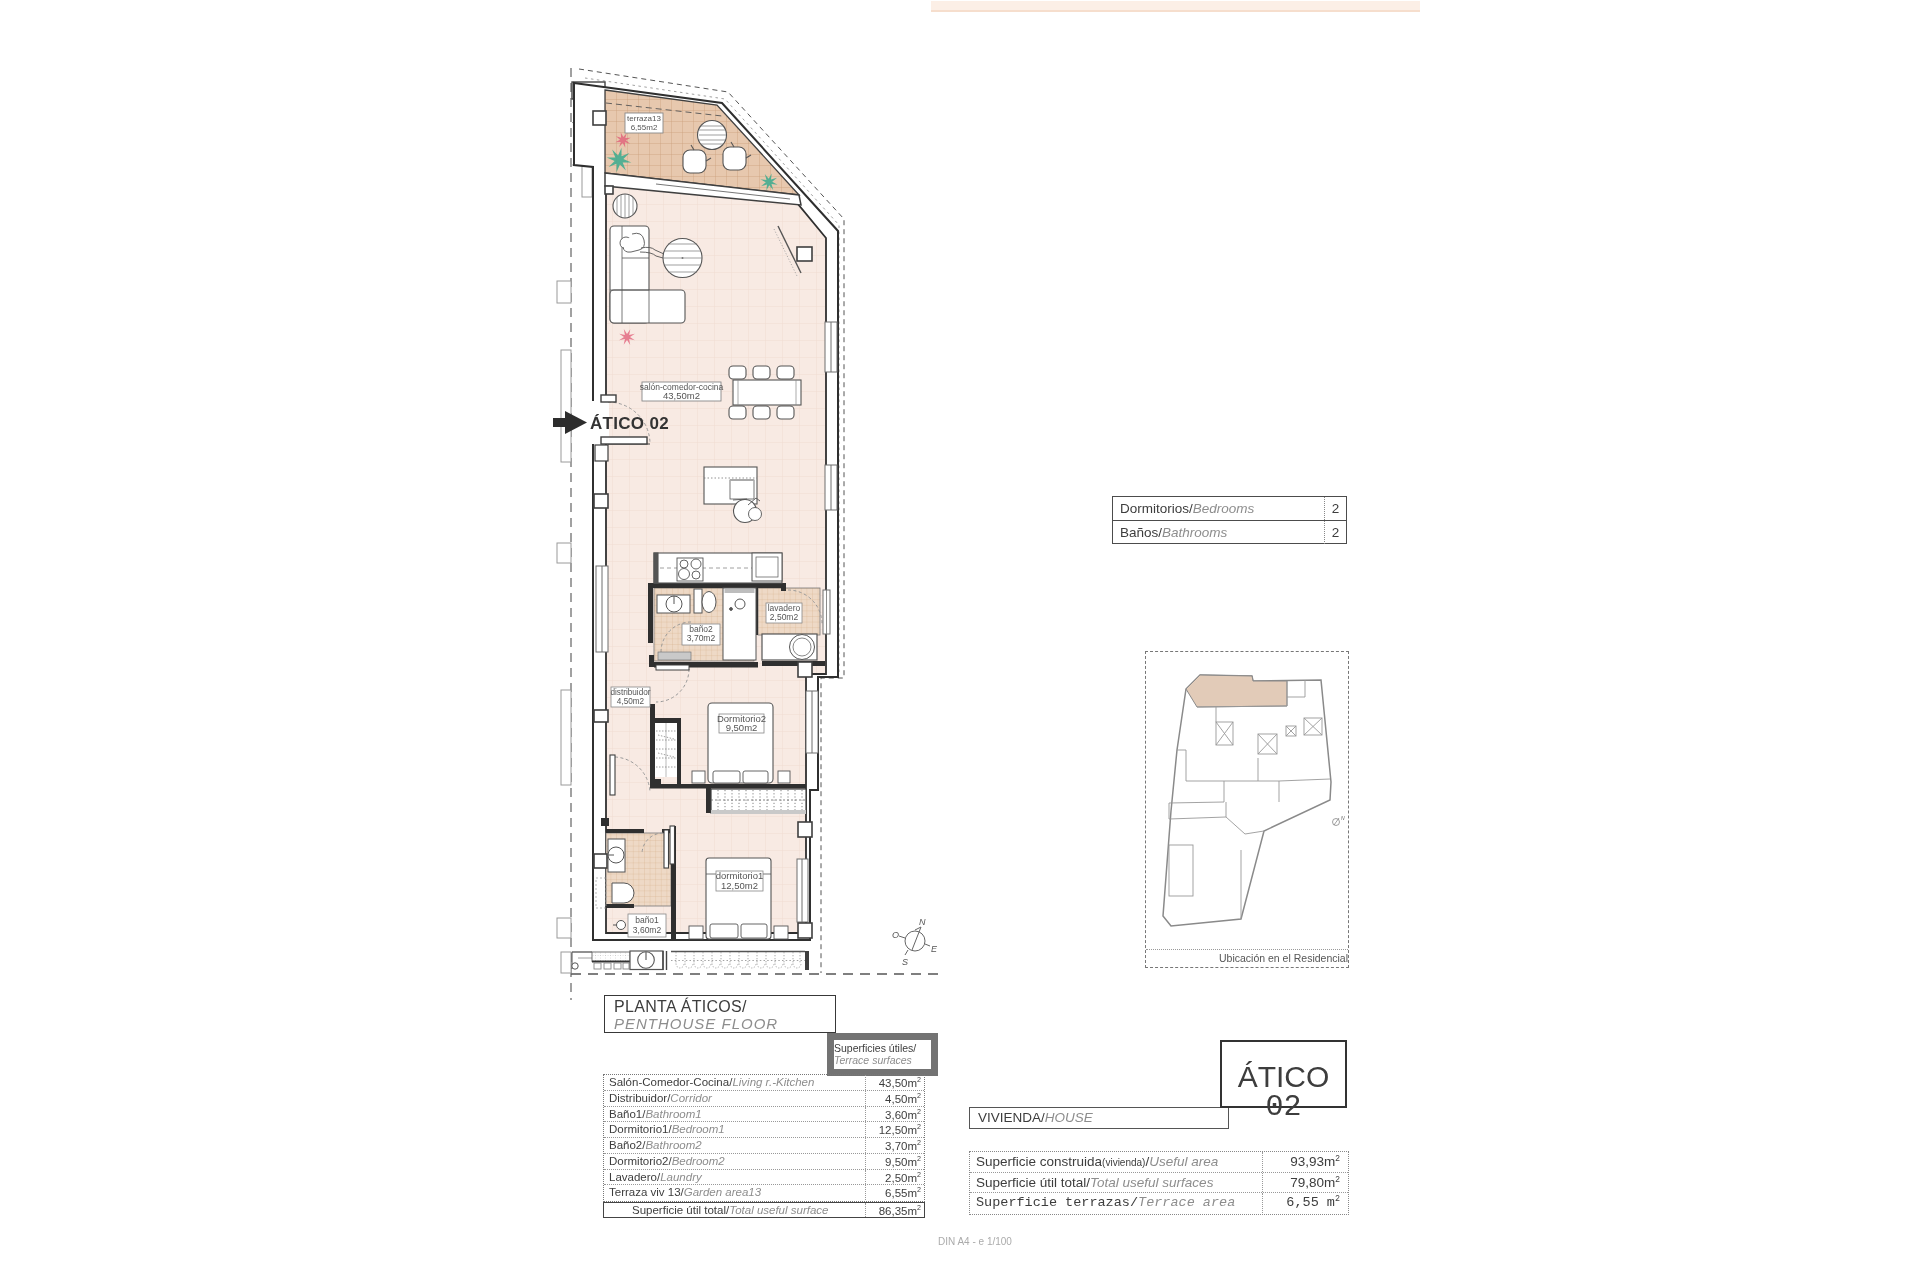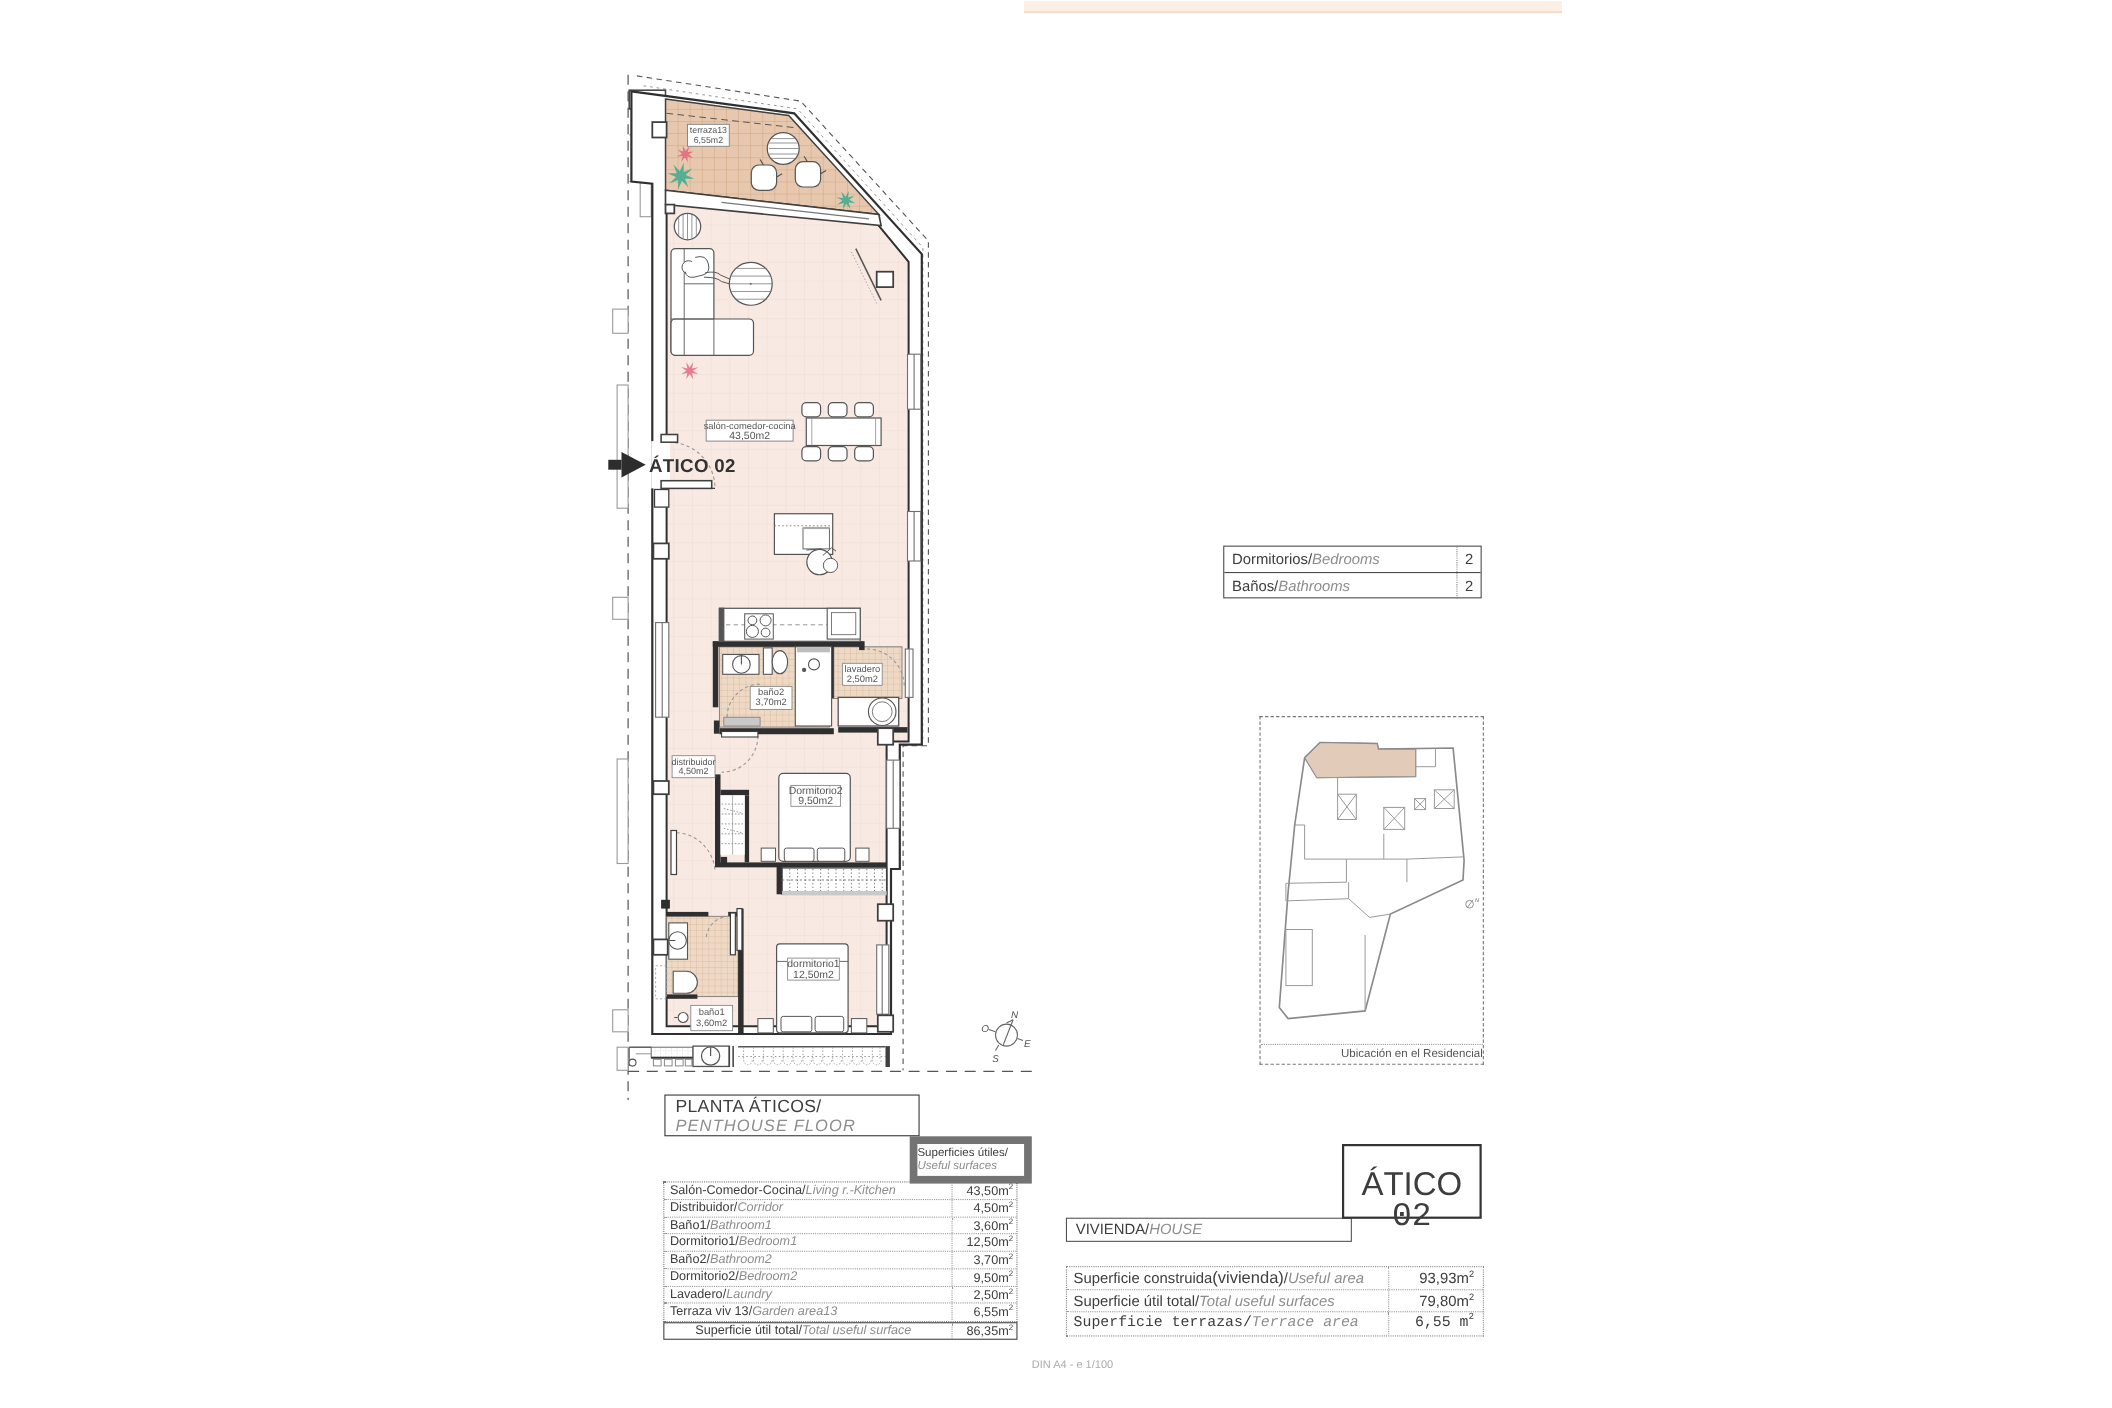--- a/index.html
+++ b/index.html
@@ -419,21 +419,21 @@
          font-size:10.5px;color:#555;text-align:right;line-height:16px;">Ubicación en el Residencial</div>
   </div>
 
   <div class="abs" style="left:604px;top:995px;width:221px;height:36px;border:1.6px solid #383838;padding-left:9px;">
     <div class="es" style="font-size:16px;margin-top:2px;letter-spacing:0.3px;">PLANTA ÁTICOS/</div>
     <div class="en" style="font-size:15px;margin-top:-1px;letter-spacing:1px;">PENTHOUSE FLOOR</div>
   </div>
 
   <div class="abs" style="left:827px;top:1033px;width:97px;height:29px;border:7px solid #737373;padding-left:0;">
     <div class="es" style="font-size:10.5px;margin-top:2px;">Superficies útiles/</div>
-    <div class="en" style="font-size:10.5px;">Useful surfaces</div>
+    <div class="en" style="font-size:10.5px;">Terrace surfaces</div>
   </div>
 
   <div class="abs" style="left:603px;top:1074px;width:322px;height:142px;font-size:11.5px;" id="roomtable">
     <style>
       .rrow{position:relative;height:14.78px;line-height:15.2px;border-bottom:1px dotted #999;padding-left:5px;}
       .rrow .val{position:absolute;right:0;top:0;width:59px;height:100%;border-left:1px dotted #999;text-align:right;padding-right:3px;box-sizing:border-box;color:#3d3d3d;line-height:17px;}
     </style>
     <div style="border:1px dotted #777;height:126px;">
       <div class="rrow"><span class="es">Salón-Comedor-Cocina/</span><span class="en">Living r.-Kitchen</span><span class="val">43,50m<sup>2</sup></span></div>
       <div class="rrow"><span class="es">Distribuidor/</span><span class="en">Corridor</span><span class="val">4,50m<sup>2</sup></span></div>
@@ -454,19 +454,19 @@
   <div class="abs" style="left:1220px;top:1040px;width:123px;height:64px;border:2.5px solid #333;text-align:center;color:#3d3d3d;">
     <div style="font-size:30px;line-height:33px;margin-top:18px;">ÁTICO</div>
     <div style="font-size:30px;line-height:29px;font-family:Liberation Mono, monospace;">02</div>
   </div>
 
   <div class="abs" style="left:969px;top:1151px;width:378px;height:62px;font-size:13.5px;border:1px dotted #888;" id="surftable">
     <style>
       .srow{position:relative;height:19.7px;line-height:20.5px;border-bottom:1px dotted #999;padding-left:6px;}
       .srow .val{position:absolute;right:0;top:0;width:86px;height:100%;border-left:1px dotted #999;text-align:right;padding-right:8px;box-sizing:border-box;color:#3d3d3d;}
     </style>
-    <div class="srow"><span class="es">Superficie construida</span><span class="es" style="font-size:15px;">(vivienda)</span><span class="es">/</span><span class="en">Useful area</span><span class="val">93,93m<sup>2</sup></span></div>
+    <div class="srow"><span class="es">Superficie construida</span><span class="es" style="font-size:10px;">(vivienda)</span><span class="es">/</span><span class="en">Useful area</span><span class="val">93,93m<sup>2</sup></span></div>
     <div class="srow"><span class="es">Superficie útil total/</span><span class="en">Total useful surfaces</span><span class="val">79,80m<sup>2</sup></span></div>
     <div class="srow" style="border-bottom:none;font-family:Liberation Mono, monospace;"><span class="es">Superficie terrazas/</span><span class="en">Terrace area</span><span class="val">6,55 m<sup>2</sup></span></div>
   </div>
 
   <div class="abs" style="left:938px;top:1236px;font-size:10px;color:#ababab;">DIN A4 - e 1/100</div>
 </div>
 
 </body></html>

